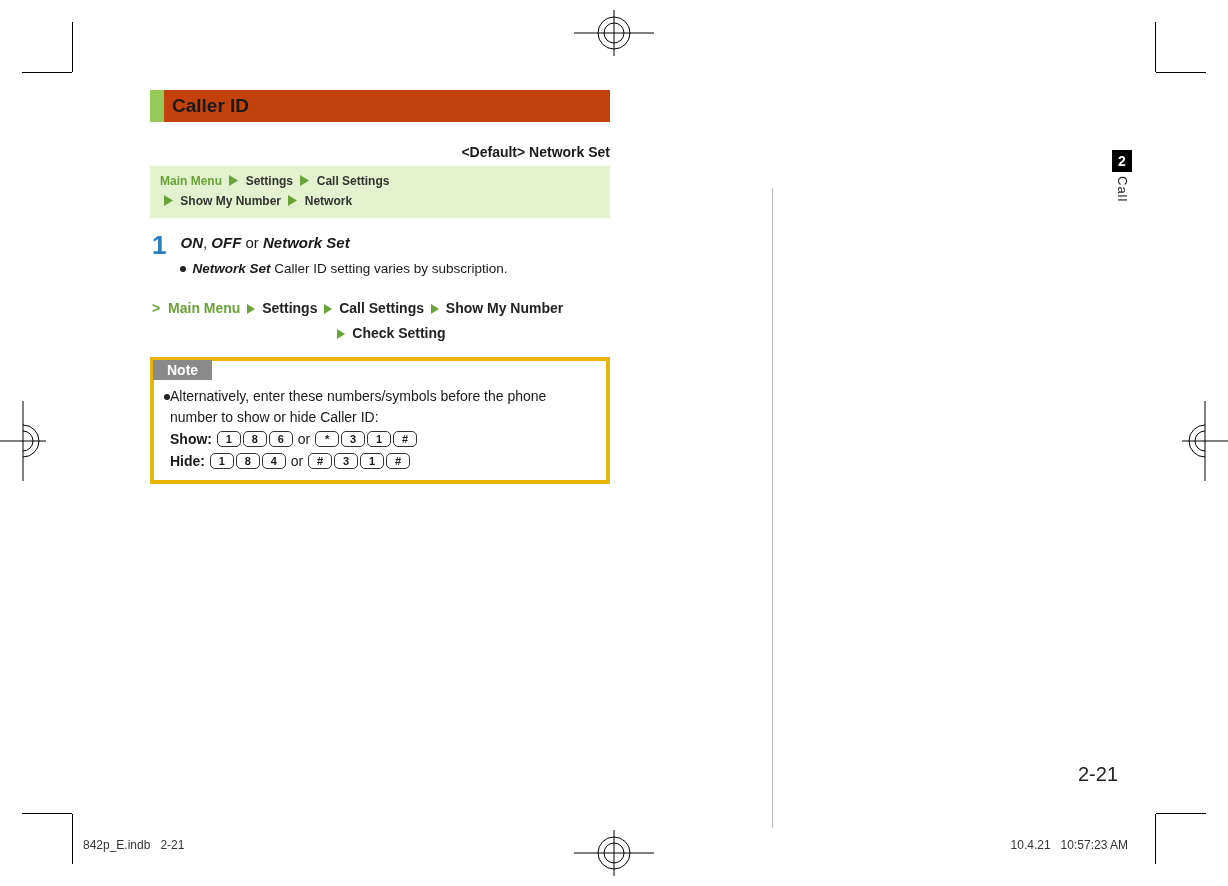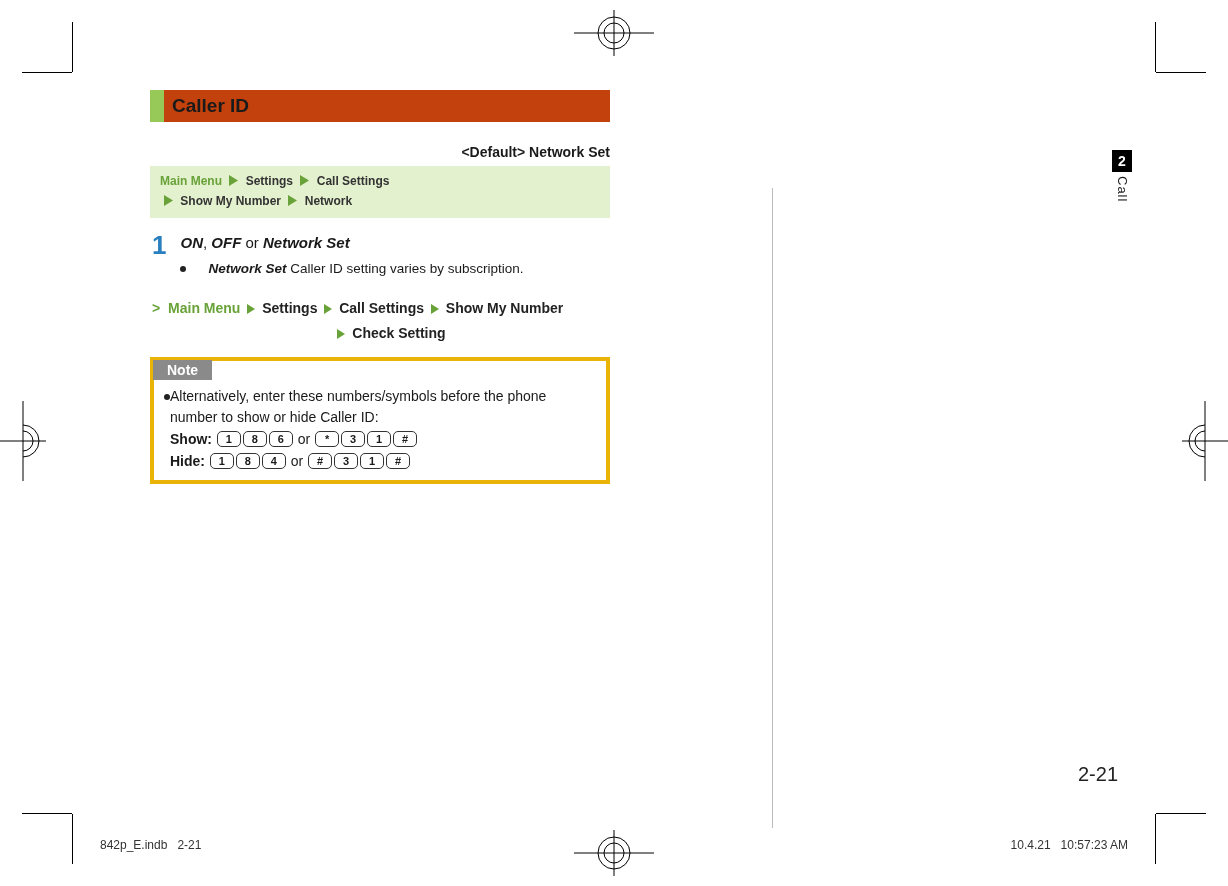--- a/index.html
+++ b/index.html
@@ -130,21 +130,21 @@
     font-size: 26px;
     font-weight: 700;
     color: #2a7fbf;
     line-height: 1;
   }
   .step-body { flex: 1; font-size: 15px; line-height: 1.5; }
   .step-body .opt { font-weight: 700; font-style: italic; }
   .sub-bullet {
     display: flex;
     align-items: flex-start;
-    gap: 22px;
+    gap: 6px;
     margin-top: 4px;
     font-size: 13.5px;
   }
   .dot-icon { width: 6px; height: 6px; border-radius: 50%; background: #222; margin-top: 7px; flex-shrink: 0; }
   .bold-i { font-weight: 700; font-style: italic; }
 
   .sub-heading {
     display: flex;
     align-items: center;
     gap: 6px;
@@ -253,21 +253,21 @@
     right: 110px;
     bottom: 100px;
     font-size: 20px;
     font-weight: 400;
     color: #222;
   }
 
   .footer-meta {
     position: absolute;
     bottom: 34px;
-    left: 100px;
+    left: 83px;
     right: 100px;
     display: flex;
     justify-content: space-between;
     font-size: 12px;
     color: #333;
   }
 </style>
 </head>
 <body>
 

